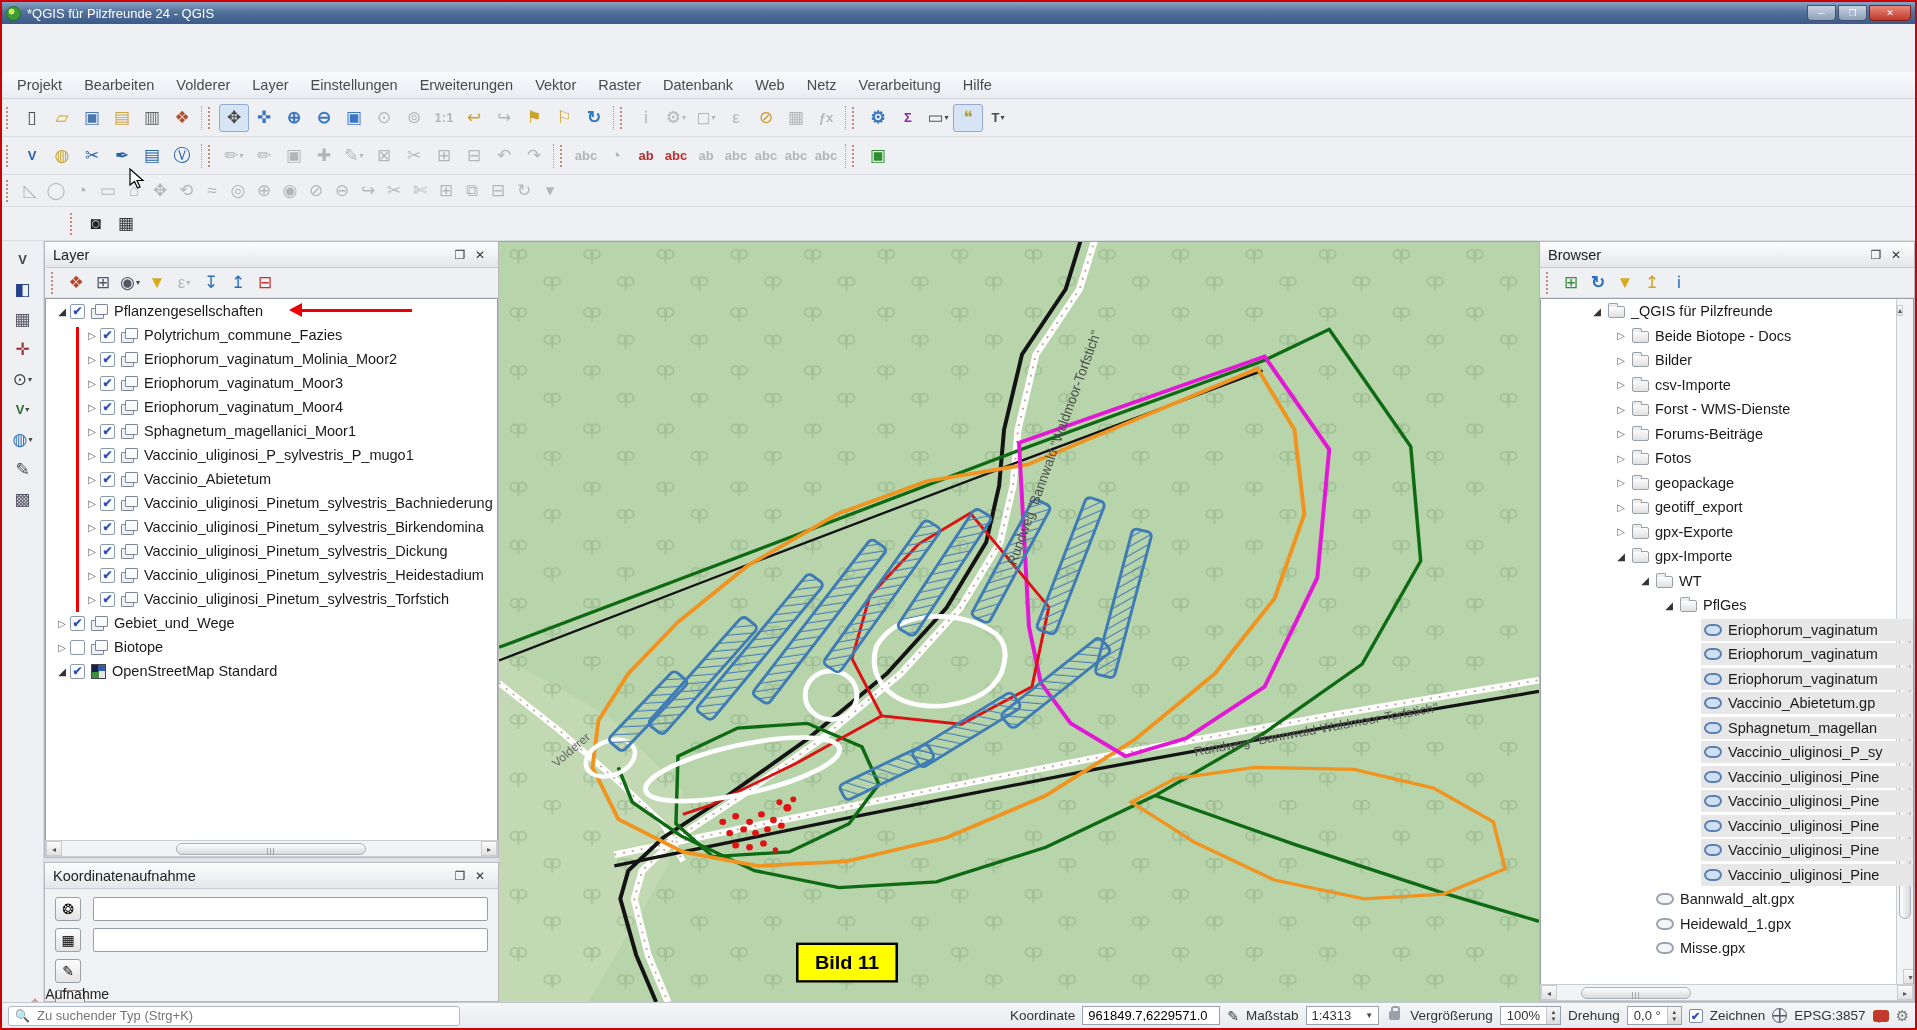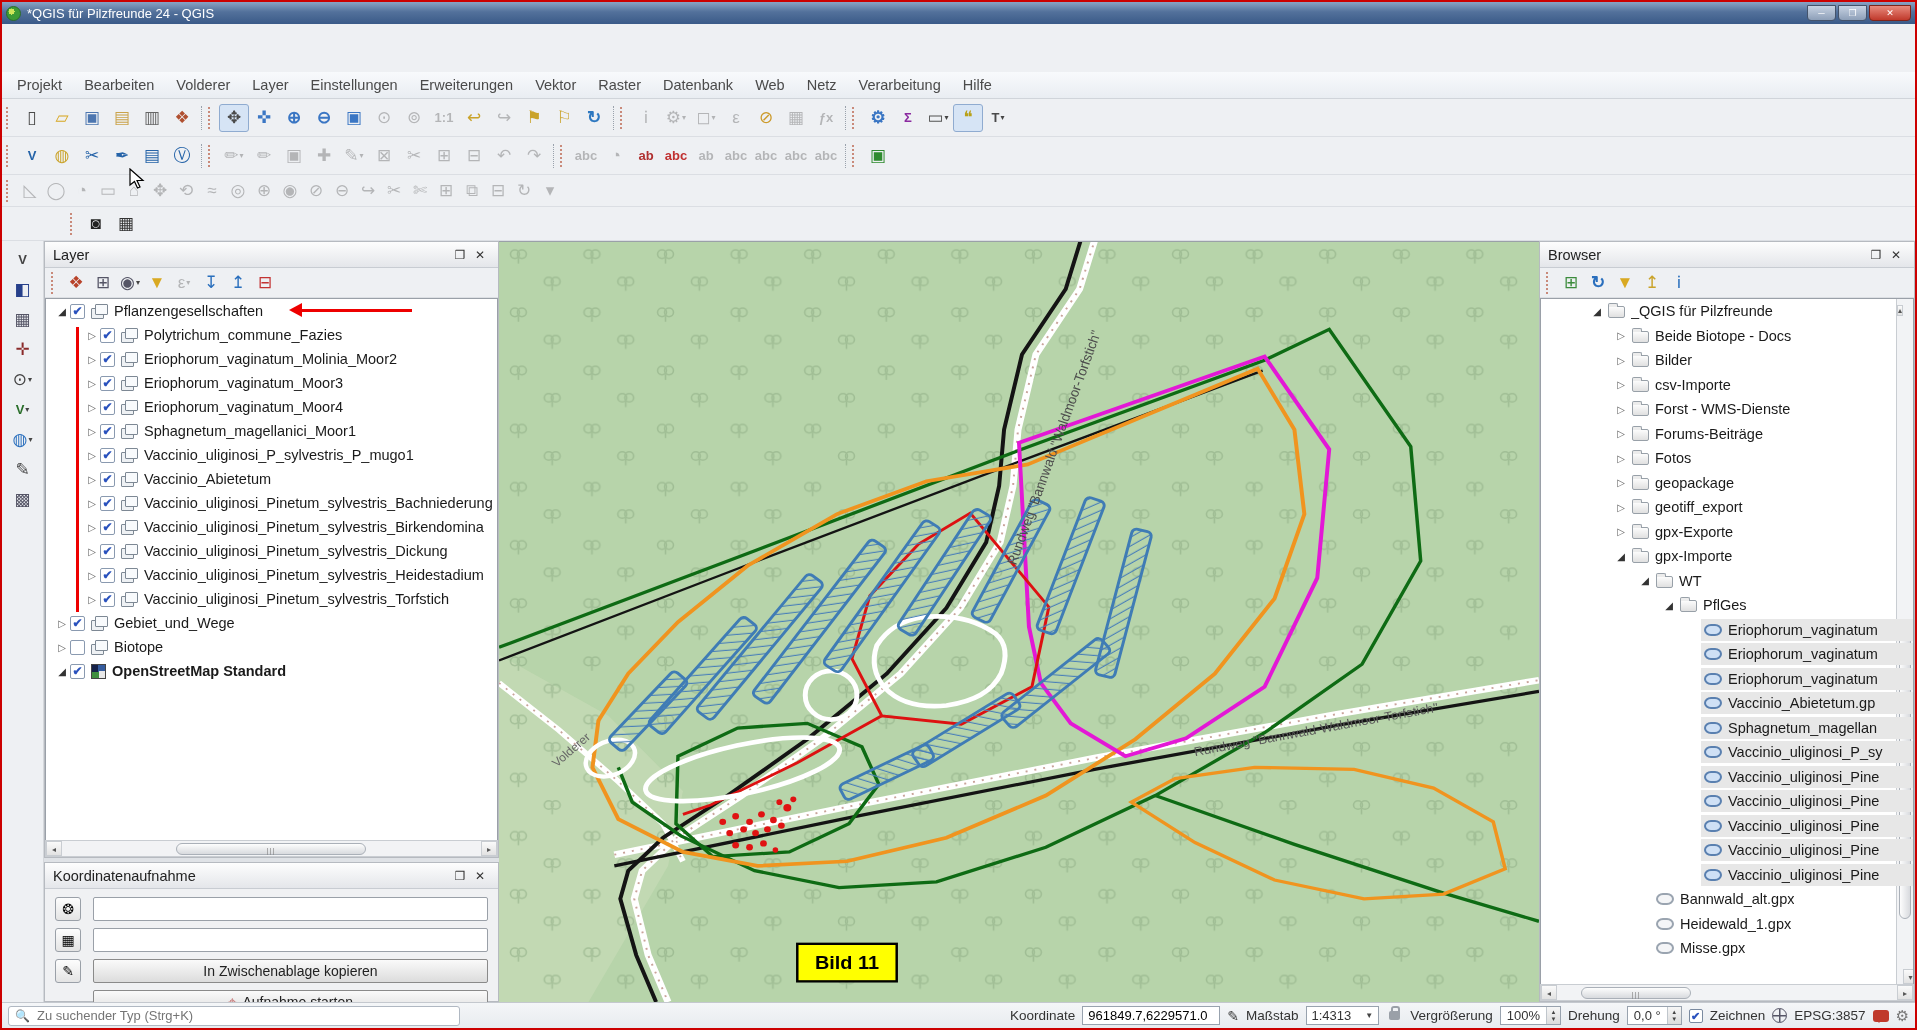--- a/index.html
+++ b/index.html
@@ -61,21 +61,21 @@
        background:conic-gradient(#355c9e 0 25%,#e8e8e8 0 50%,#3f8f3f 0 75%,#16224a 0 100%);}
   .fold{width:17px;height:12px;position:relative;background:linear-gradient(#fcfcfc,#e0e0e0);
         border:1px solid #98a0a8;border-radius: 0 2px 2px 2px;margin:2px 6px 0 0;flex:none;}
   .fold::before{content:"";position:absolute;top:-4px;left:-1px;width:8px;height:3px;background:#ececec;
         border:1px solid #98a0a8;border-bottom:0;border-radius:2px 2px 0 0;}
   .gpx{width:18px;height:12px;border:2px solid #5a80b0;border-radius:7px/6px;background:#cfe0f5;margin-right:6px;flex:none;}
   .gpx.plain{border-color:#9aa4b0;background:#f4f5f7;}
   .rowbody{display:flex;align-items:center;flex:1;height:22px;padding:0 3px;min-width:0;}
   .rowbody.sel{background:#e7e7e7;}
   .rowbody .lbl{overflow:hidden;white-space:nowrap;}
-  .bold{font-weight:bold;}
+  .bold{font-weight:normal;}
   
   .hscroll{height:17px;flex:none;background:#f2f3f5;border:1px solid #c9cdd2;display:flex;align-items:center;position:relative;}
   .sarr{width:16px;height:15px;font-size:8px;color:#555;text-align:center;line-height:15px;flex:none;background:linear-gradient(#fafafa,#e2e2e2);border:1px solid #c9cdd2;}
   .sthumb{position:absolute;top:2px;height:12px;border:1px solid #aab0b8;border-radius:6px;background:linear-gradient(#fdfdfd,#d8dade);}
   .grip{position:absolute;left:50%;top:2px;transform:translateX(-50%);font-size:8px;color:#888;letter-spacing:1px;}
   .vscroll{position:absolute;right:0;top:0;bottom:0;width:17px;background:#f2f3f5;border-left:1px solid #c9cdd2;}
   .vthumb{position:absolute;left:2px;width:12px;border:1px solid #aab0b8;border-radius:6px;background:linear-gradient(90deg,#fdfdfd,#d8dade);}
   
   .cc-body{flex:1;padding:8px 10px;display:grid;grid-template-columns:30px 1fr;gap:7px 8px;align-content:start;}
   .cc-ico{width:26px;height:24px;border:1px solid #9aa0a8;border-radius:3px;background:linear-gradient(#fdfdfd,#e4e4e4);
@@ -629,21 +629,20 @@
           <span class="sp"></span>
           <span class="pbtn">❐</span>
           <span class="pbtn">✕</span>
         </div>
         <div class="cc-body">
           <span class="cc-ico">❂</span>
           <input class="cc-input" value="" style="">
           <span class="cc-ico">▦</span>
           <input class="cc-input" value="" style="">
           <span class="cc-ico">✎</span>
-          <button class="cc-btn">In Zwischenablage kopieren</button>
           <span></span>
           <button class="cc-btn">
             <span class="crosshair">⌖</span>
             <span>Aufnahme starten</span>
           </button>
         </div>
       </div>
     </div>
 
     <div class="map">

